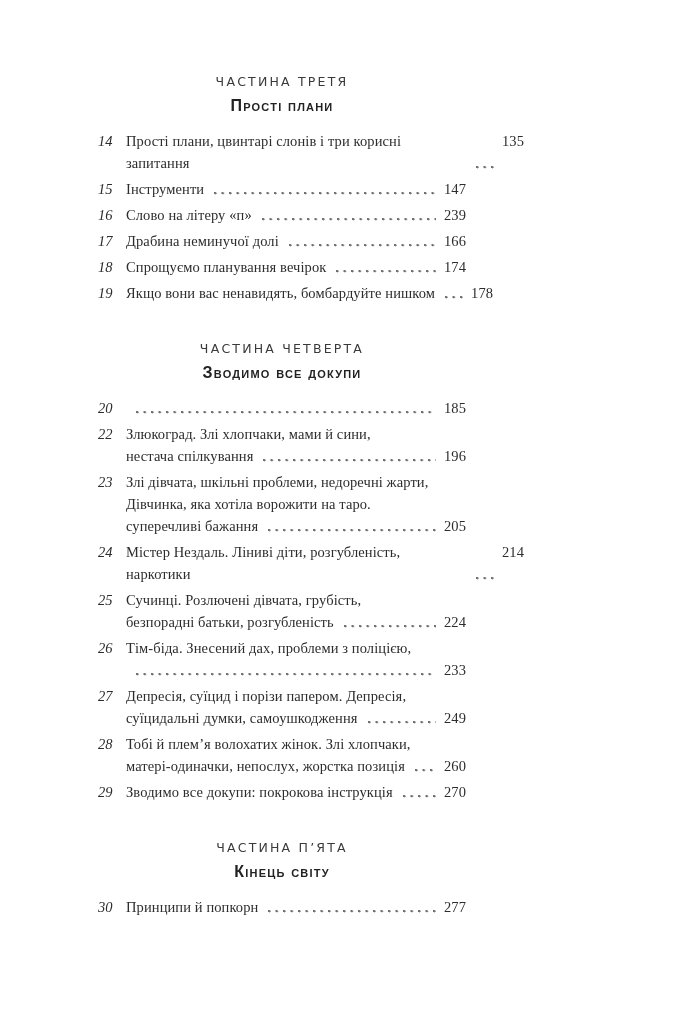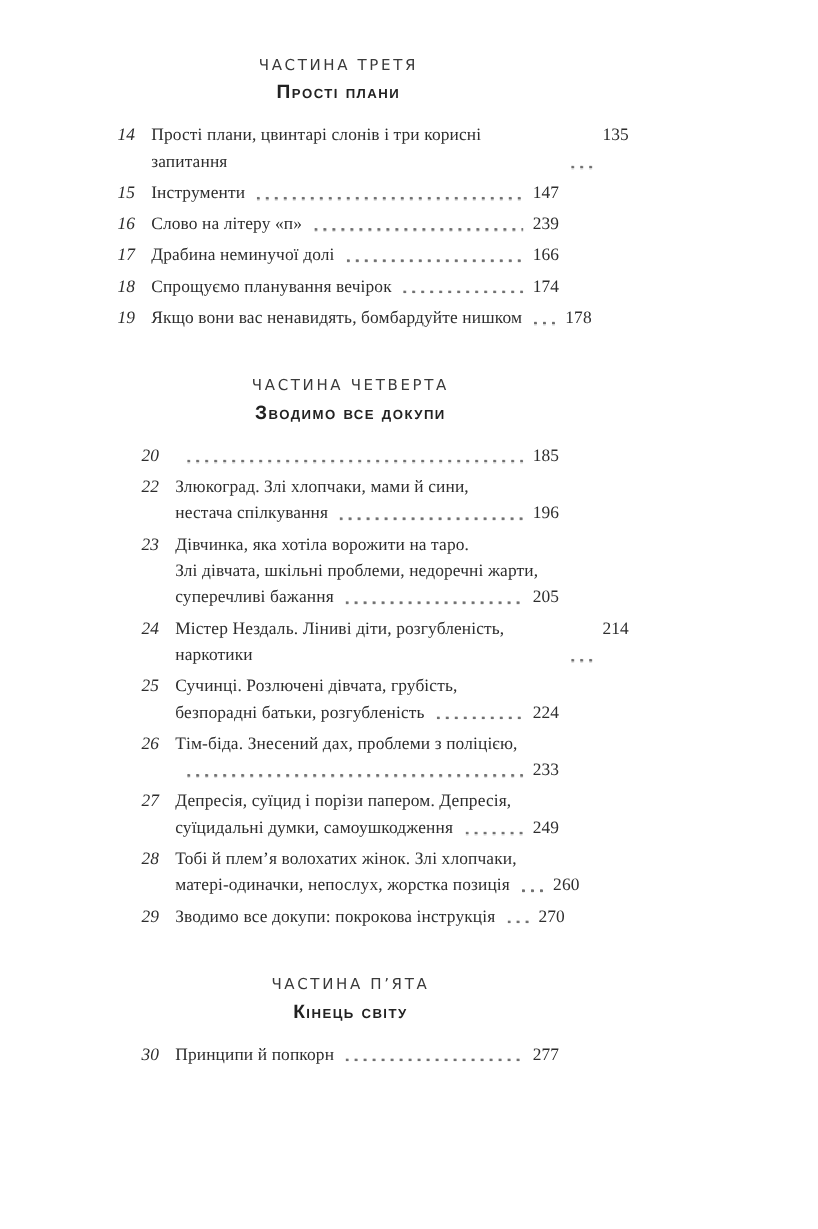--- a/index.html
+++ b/index.html
@@ -12,23 +12,23 @@
   html, body { margin: 0; padding: 0; }
   body {
     width: 682px; height: 1024px;
     background: var(--bg);
     color: var(--text);
     font-family: "Liberation Serif", serif;
     overflow: hidden;
   }
   .page {
     width: 544px; height: 1024px;
-    padding: 46px 78px 0 98px;
-  }
-  .toc-section + .toc-section { margin-top: 37px; margin-left: 20px; }
+    padding: 74px 78px 0 98px;
+  }
+  .toc-section + .toc-section { margin-top: 37px; }
   .part-header { text-align: center; margin-bottom: 15px; }
   .part-label {
     font-family: "DejaVu Sans", sans-serif;
     font-size: 12.5px;
     letter-spacing: 2.2px;
     color: var(--label);
     line-height: 16px;
     margin-bottom: 6px;
   }
   .part-title {
@@ -163,22 +163,22 @@
             <div class="entry-line entry-lastline">
               <span class="line-text">нестача спілкування</span>
               <span class="dot-leader"></span>
               <span class="page-num">196</span>
             </div>
           </div>
         </div>
         <div class="entry">
           <div class="entry-num">23</div>
           <div class="entry-body">
+            <div class="entry-line">Злі дівчата, шкільні проблеми, недоречні жарти,</div>
             <div class="entry-line">Дівчинка, яка хотіла ворожити на таро.</div>
-            <div class="entry-line">Злі дівчата, шкільні проблеми, недоречні жарти,</div>
             <div class="entry-line entry-lastline">
               <span class="line-text">суперечливі бажання</span>
               <span class="dot-leader"></span>
               <span class="page-num">205</span>
             </div>
           </div>
         </div>
         <div class="entry">
           <div class="entry-num">24</div>
           <div class="entry-body">

